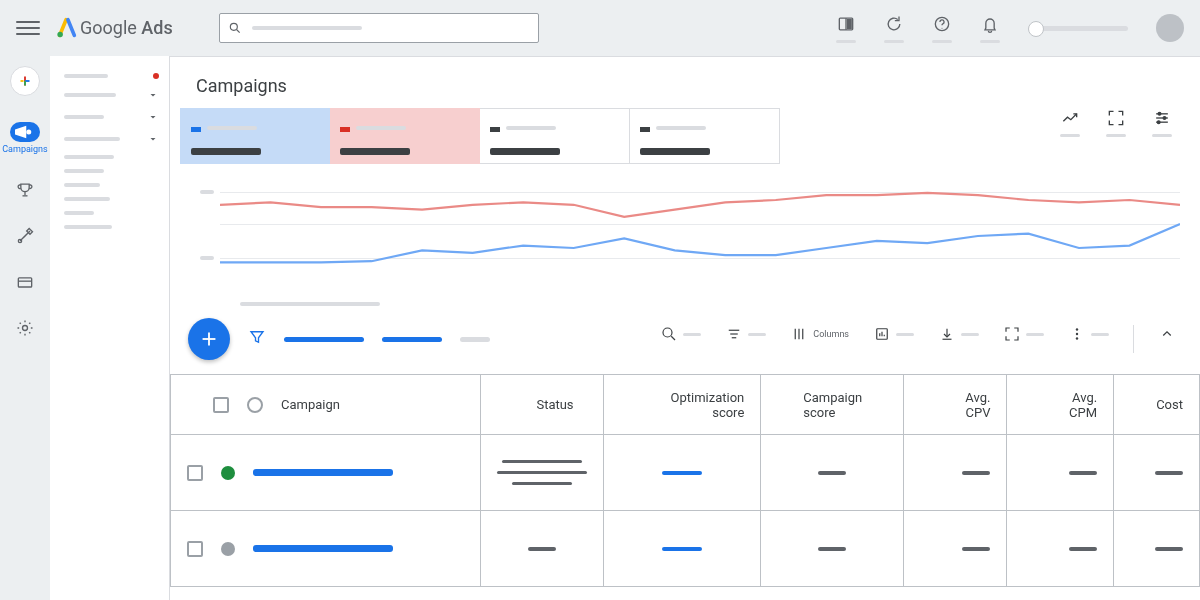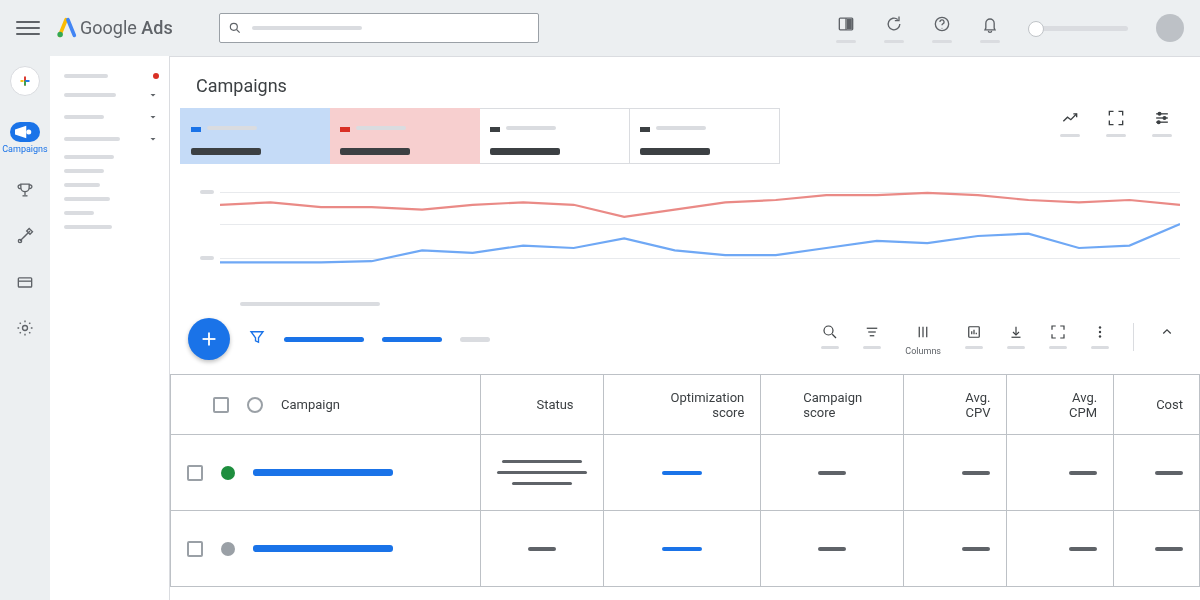--- a/index.html
+++ b/index.html
@@ -64,21 +64,21 @@
 .chart .tick { position:absolute; left:0; width:14px; height:4px; background:#dadce0; border-radius:2px; }
 .chart .xaxis { position:absolute; left:40px; bottom:-10px; width:140px; height:4px; background:#dadce0; border-radius:2px; }
 .chart svg { position:absolute; left:20px; right:0; top:0; height:100%; width:calc(100% - 20px); }
 .toolbar { display:flex; align-items:center; padding:22px 24px 8px 18px; gap:18px; }
 .fab { width:42px; height:42px; border-radius:50%; background:#1a73e8; display:flex; align-items:center; justify-content:center; cursor:pointer; box-shadow:0 2px 4px rgba(0,0,0,.25); }
 .fab svg { stroke:#fff; stroke-width:2; }
 .filter-icon svg { width:18px; height:18px; fill:none; stroke:#1a73e8; stroke-width:1.8; }
 .fbar { height:5px; background:#1a73e8; border-radius:3px; }
 .fbar.grey { background:#dadce0; }
 .tbtools { margin-left:auto; display:flex; gap:24px; align-items:flex-start; }
-.tb { display:flex; flex-direction:column; align-items:center; gap:5px; cursor:pointer; }
+.tb { display:flex; align-items:center; gap:5px; cursor:pointer; }
 .tb svg { width:18px; height:18px; fill:none; stroke:#3c4043; stroke-width:1.6; }
 .tb .sub { font-size:9px; color:#5f6368; }
 .tb .u { width:18px; height:3px; background:#dadce0; border-radius:2px; }
 .divv { width:1px; height:28px; background:#dadce0; }
 table { width:calc(100% - 0px); border-collapse:collapse; margin-top:6px; }
 th, td { border:1px solid #bdc1c6; padding:0 16px; font-size:13px; color:#3c4043; font-weight:400; text-align:left; }
 th { height:60px;padding-left:42px; }
 td { height:76px; }
 th:first-child, td:first-child { width:310px; }
 .chk { width:16px; height:16px; border:2px solid #9aa0a6; border-radius:2px; display:inline-block; cursor:pointer; }

